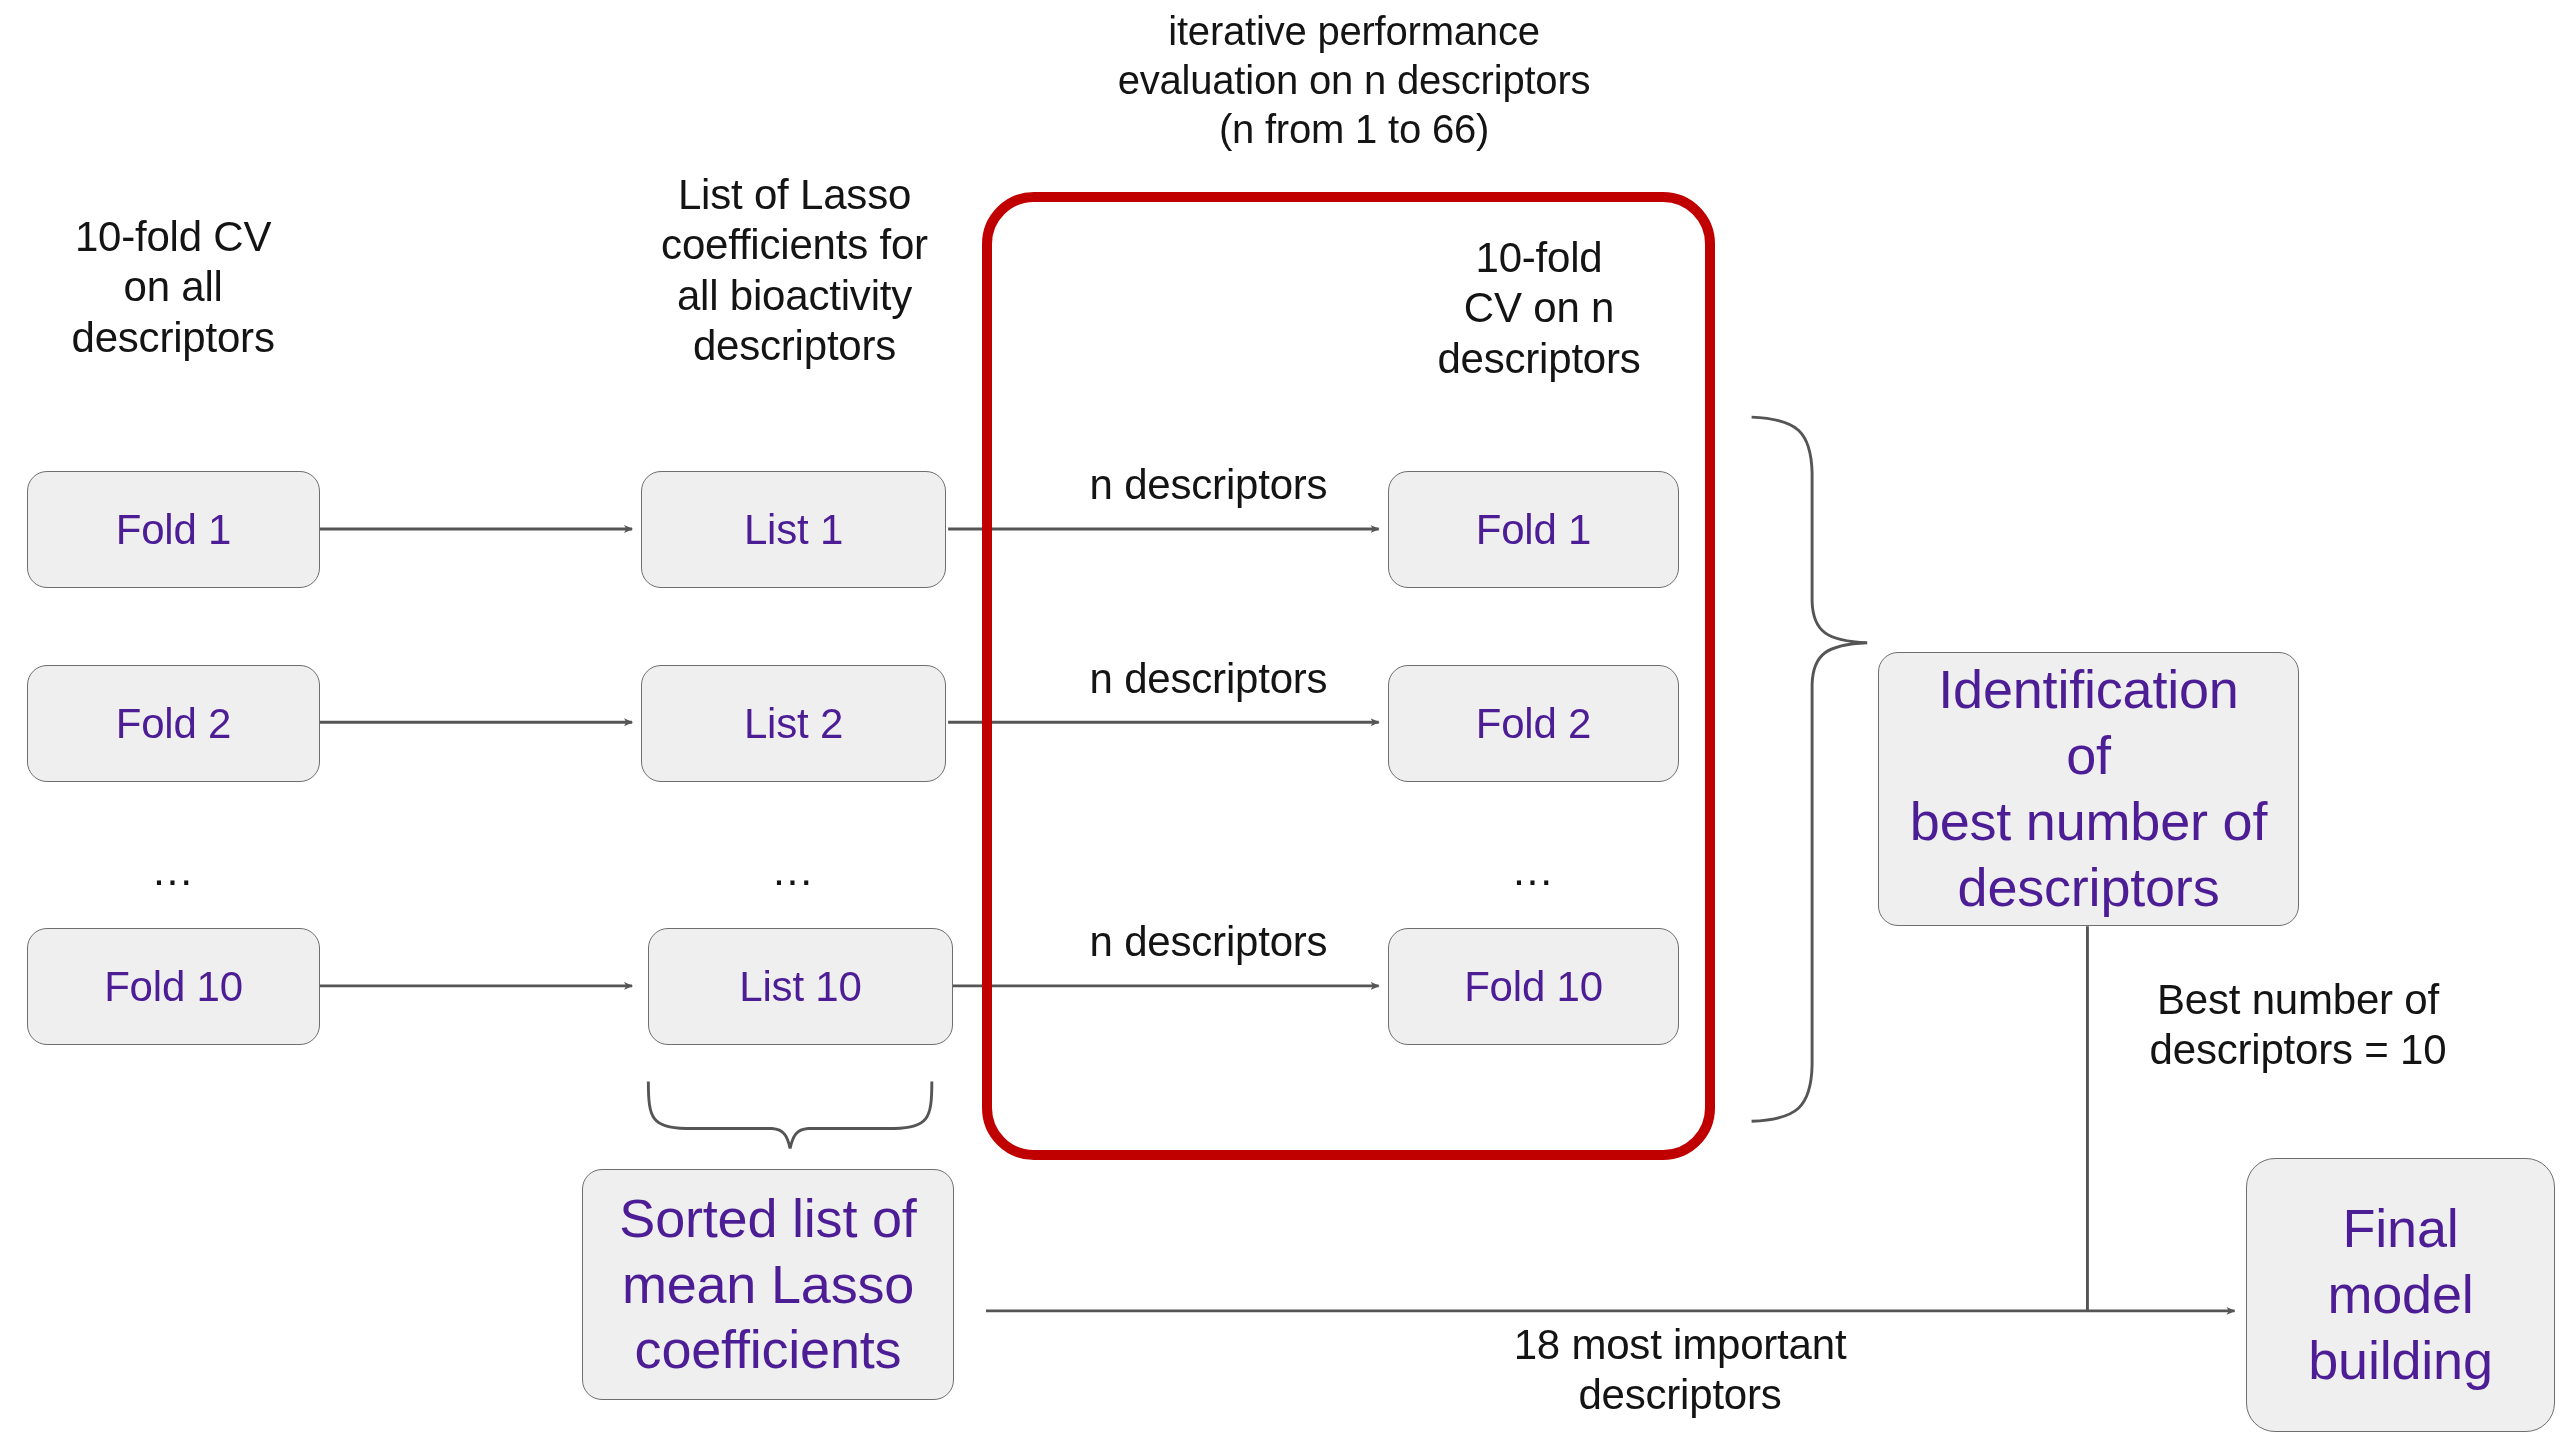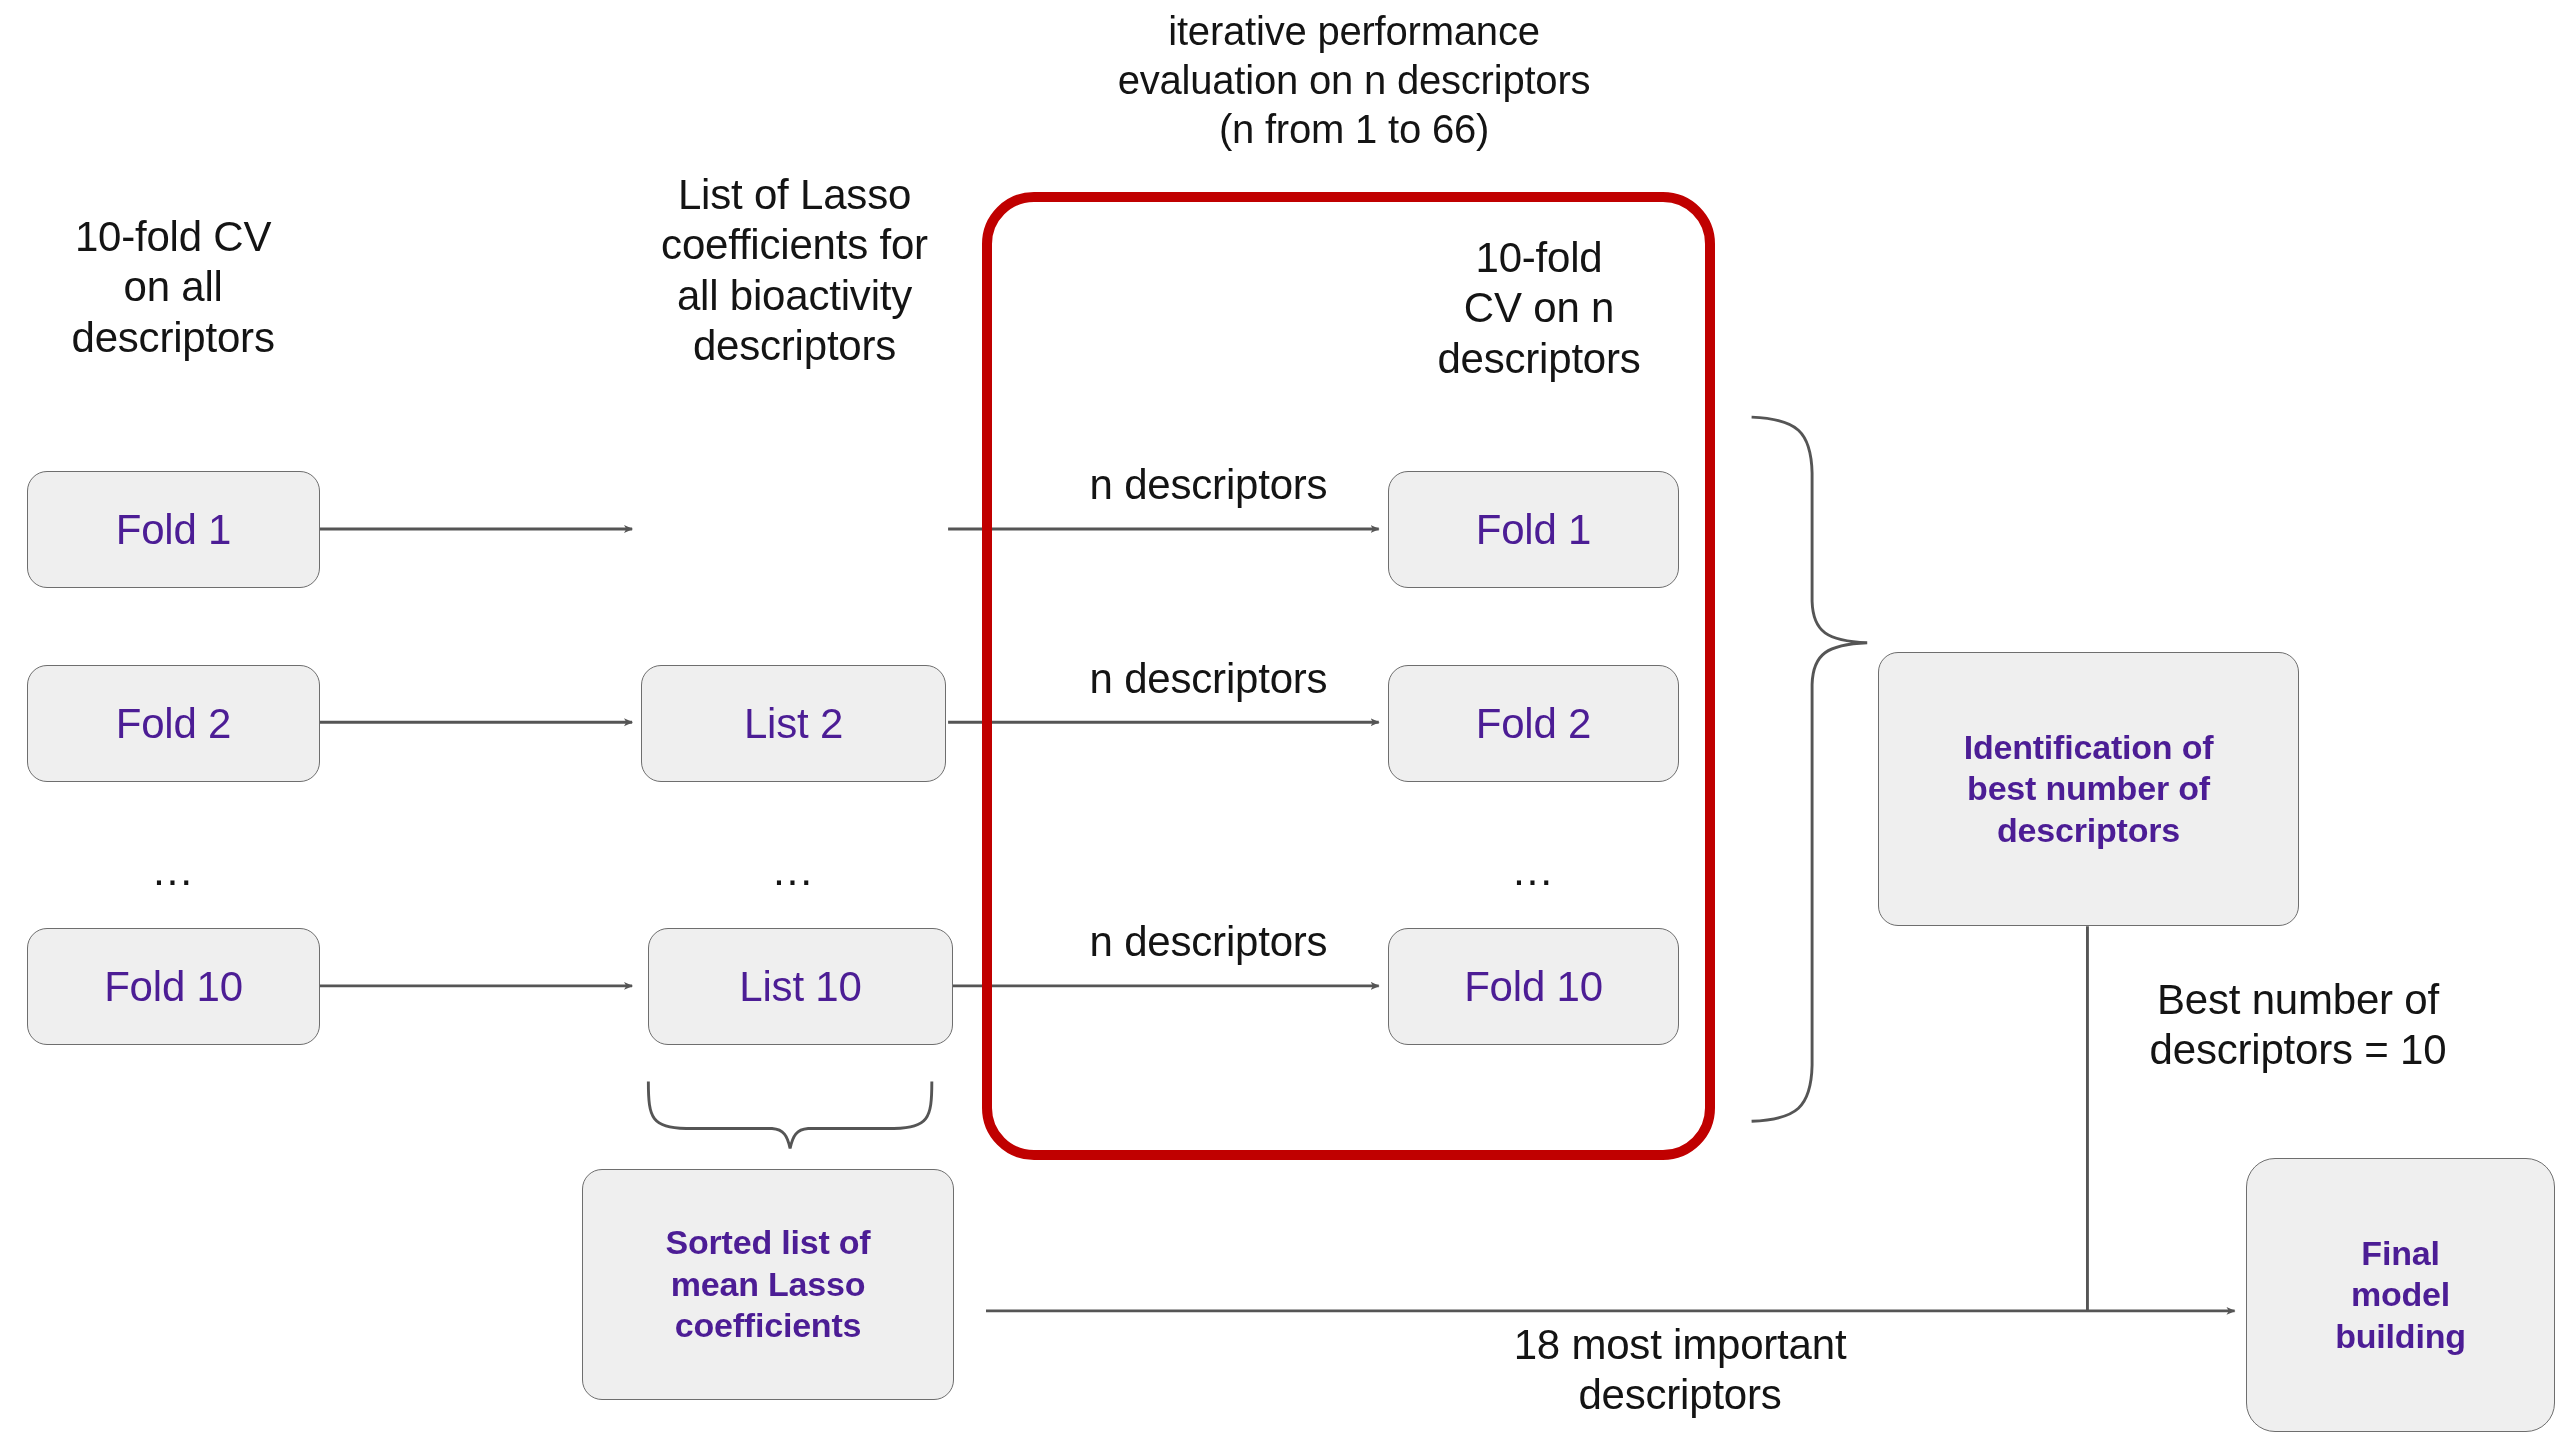--- a/index.html
+++ b/index.html
@@ -34,24 +34,23 @@
     display: flex;
     align-items: center;
     justify-content: center;
     text-align: center;
     color: #4c1d95;
     font-size: 42px;
     line-height: 1.18;
     letter-spacing: -0.2px;
   }
   .node.multiline {
-    font-size: 34px;
+    font-size: 54px;
     line-height: 1.22;
     padding: 0 30px;
-    font-weight: bold;
   }
   .caption {
     position: absolute;
     text-align: center;
     color: #141414;
     font-size: 42px;
     line-height: 1.2;
     letter-spacing: -0.2px;
     white-space: pre-line;
   }
@@ -131,20 +130,21 @@
 CV on n
 descriptors</div>
 
   <div class="redframe" style="left:982px; top:192px; width:733px; height:968px;"></div>
 
   <div class="node" style="left:27px; top:471px; width:293px; height:117px;">Fold 1</div>
   <div class="node" style="left:27px; top:665px; width:293px; height:117px;">Fold 2</div>
   <div class="ellipsis" style="left:27px; top:849px; width:293px;">...</div>
   <div class="node" style="left:27px; top:928px; width:293px; height:117px;">Fold 10</div>
 
+  <div class="node" style="left:641px; top:471px; width:305px; height:117px;">List 1</div>
   <div class="node" style="left:641px; top:665px; width:305px; height:117px;">List 2</div>
   <div class="ellipsis" style="left:641px; top:849px; width:305px;">...</div>
   <div class="node" style="left:648px; top:928px; width:305px; height:117px;">List 10</div>
 
   <div class="node" style="left:1388px; top:471px; width:291px; height:117px;">Fold 1</div>
   <div class="node" style="left:1388px; top:665px; width:291px; height:117px;">Fold 2</div>
   <div class="ellipsis" style="left:1388px; top:849px; width:291px;">...</div>
   <div class="node" style="left:1388px; top:928px; width:291px; height:117px;">Fold 10</div>
 
   <div class="caption" style="left:1037px; top:460px; width:343px;">n descriptors</div>

